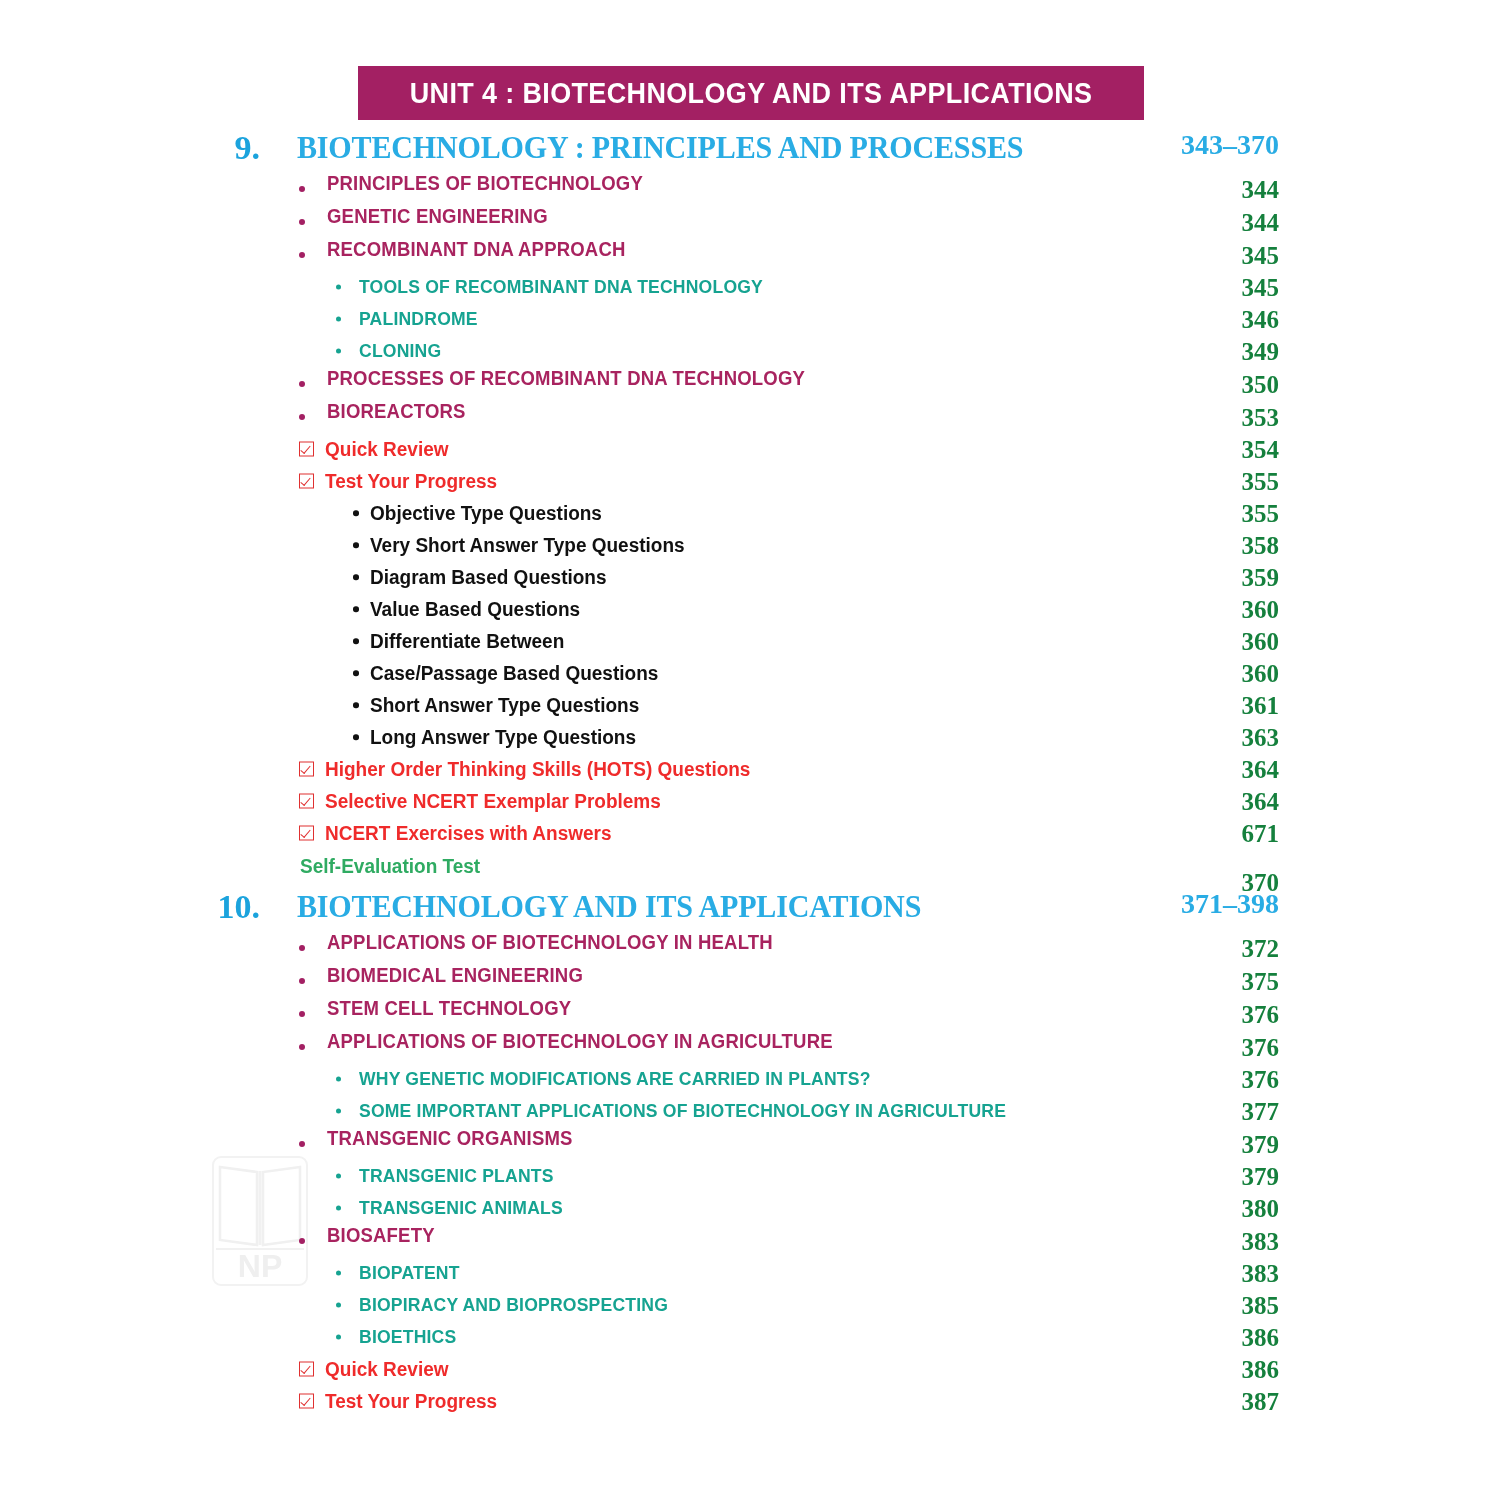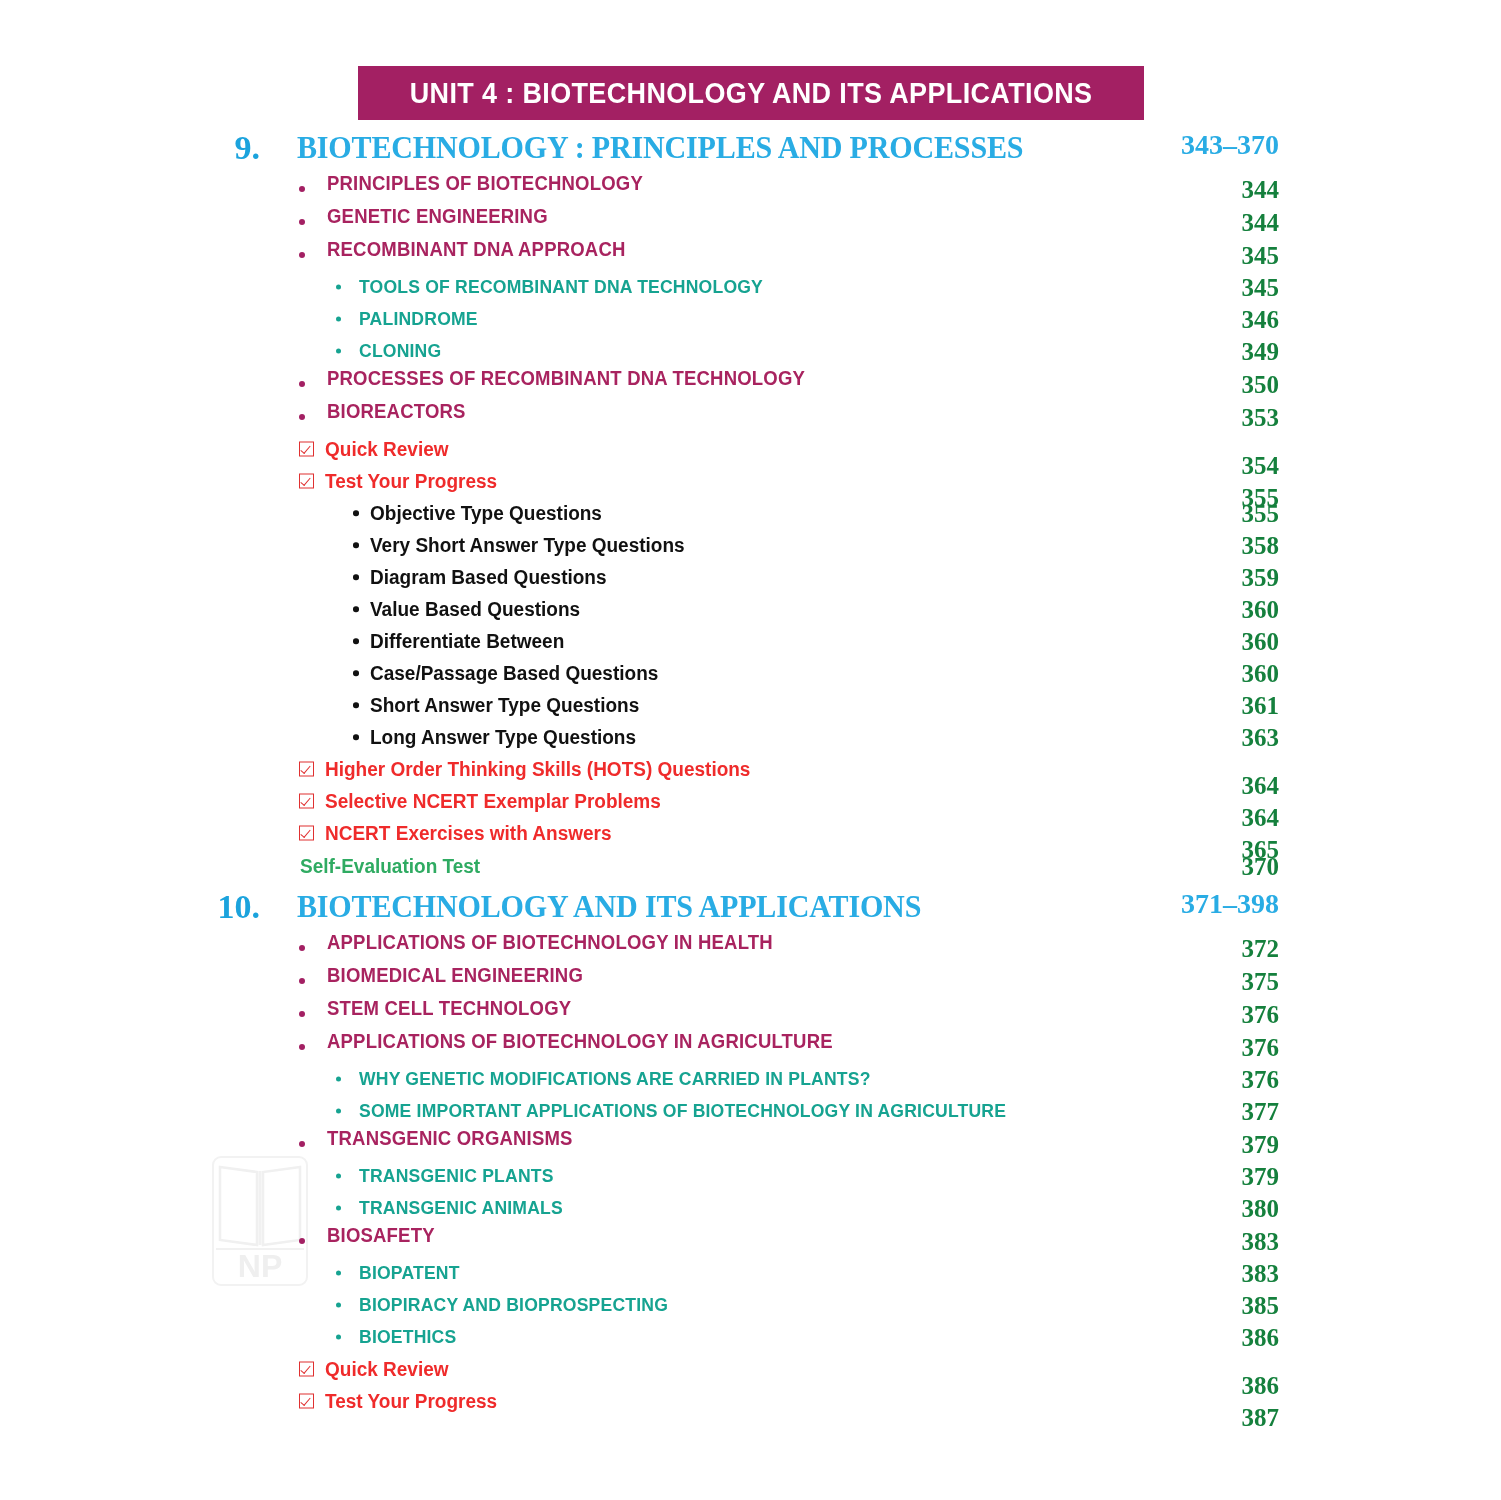--- a/index.html
+++ b/index.html
@@ -197,37 +197,37 @@
   }
   .row.feature .label {
     margin-left: 325px;
     font-family: "Liberation Sans Narrow", "Liberation Sans", sans-serif;
     font-weight: bold;
     font-size: 20px;
     color: #ef2b2b;
     transform: scaleX(0.95);
     transform-origin: left center;
   }
-  .row.feature .pageno { top: 19px; }
+  .row.feature .pageno { top: 3px; }
 
   
   .row.feature-plain {
     height: 34px;
     align-items: center;
   }
   .row.feature-plain .label {
     margin-left: 300px;
     font-family: "Liberation Sans Narrow", "Liberation Sans", sans-serif;
     font-weight: bold;
     font-size: 20px;
     color: #2fab62;
     transform: scaleX(0.95);
     transform-origin: left center;
   }
-  .row.feature-plain .pageno { top: 4px; margin-left: 24px; }
+  .row.feature-plain .pageno { top: 20px; margin-left: 24px; }
 
   
   .row.qitem {
     height: 32px;
     align-items: center;
   }
   .row.qitem .bullet {
     position: absolute;
     left: 353px;
     top: 50%;
@@ -370,21 +370,21 @@
         <span class="pageno">364</span>
       </div>
       <div class="row feature">
         <span class="checkbox"></span>
         <span class="label">Selective NCERT Exemplar Problems</span>
         <span class="pageno">364</span>
       </div>
       <div class="row feature">
         <span class="checkbox"></span>
         <span class="label">NCERT Exercises with Answers</span>
-        <span class="pageno">365</span>
+        <span class="pageno">671</span>
       </div>
       <div class="row feature-plain">
         <span class="label">Self-Evaluation Test</span>
         <span class="pageno">370</span>
       </div>
       <div class="row chapter">
         <span class="num">10.</span>
         <span class="label">BIOTECHNOLOGY AND ITS APPLICATIONS</span>
         <span class="pageno">371–398</span>
       </div>

